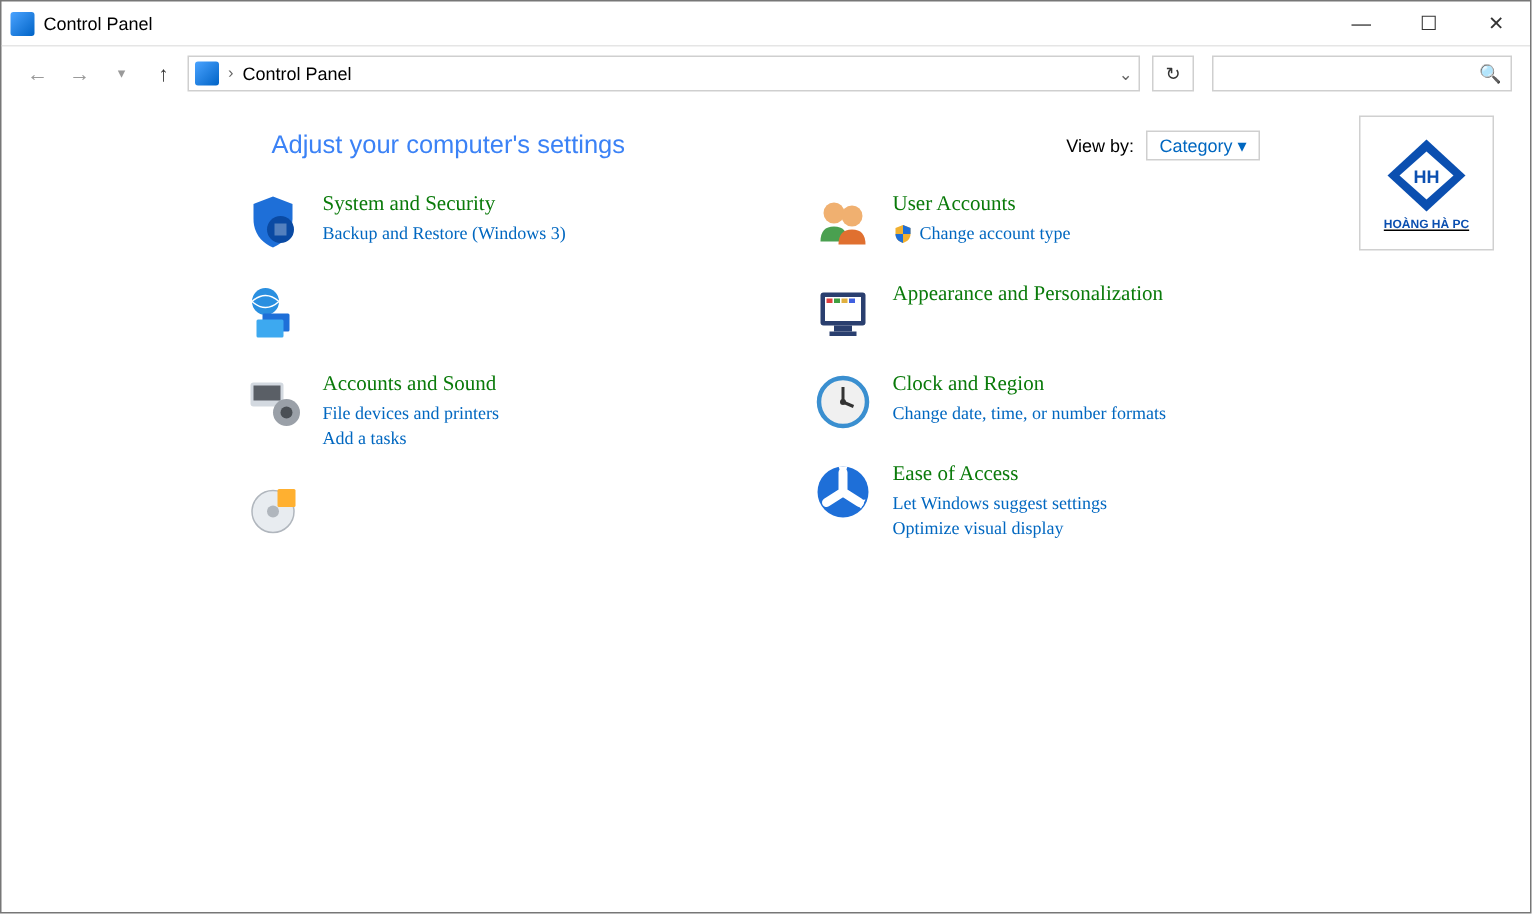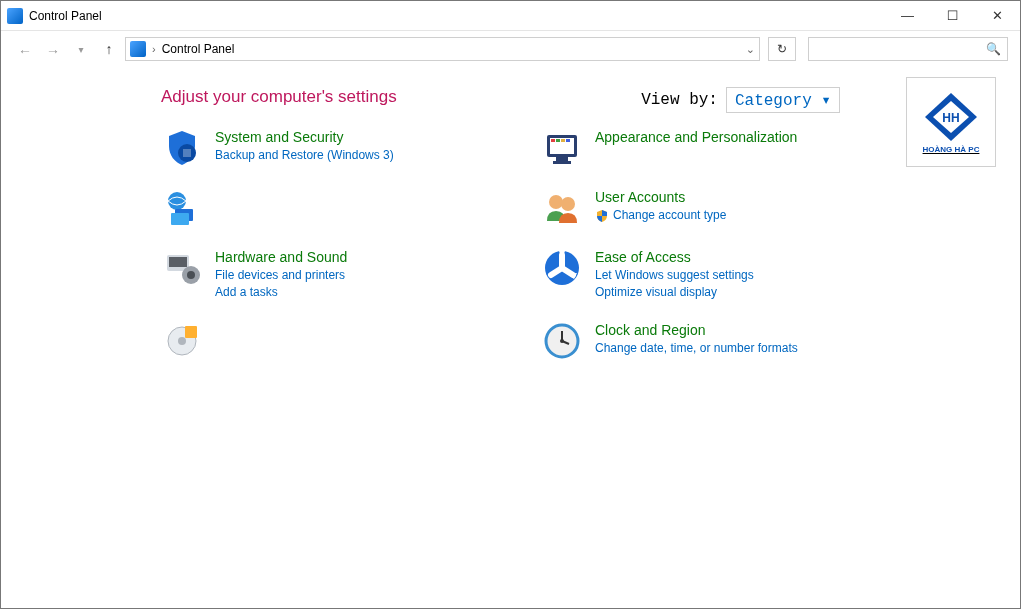--- a/index.html
+++ b/index.html
@@ -84,32 +84,32 @@
     color:#888;
   }
   .search .spacer { flex:1; }
 
   
   .main {
     position: relative;
     padding: 20px 24px 0 160px;
   }
   .heading {
-    color: #be185d;
+    color: #3b82f6;
     font-size: 17px;
     font-weight: 400;
     margin-bottom: 20px;
+    margin-left: 20px;
   }
   .viewby {
     position: absolute;
     top: 20px;
     right: 180px;
     display:flex; align-items:center; gap:8px;
-    font-size:16px;
-    font-family:Liberation Mono, monospace;
+    font-size:12px;
   }
   .viewby-value {
     border:1px solid #cfcfcf;
     padding: 2px 8px;
     color:#0067c0;
     text-align:center;
   }
   .logo {
     position:absolute;
     top: 10px; right: 24px;
@@ -118,20 +118,21 @@
     display:flex;flex-direction:column;align-items:center;justify-content:center;
     gap:2px;
     text-decoration:underline;
   }
   .logo svg { display:block; }
   .logo .brand { font-size:8px; font-weight:bold; color:#0b4fb0; }
 
   .columns {
     display:flex;
     gap: 40px;
+    font-family: Liberation Serif, serif;
   }
   .col { width: 340px; }
 
   .category {
     display:flex;
     gap: 12px;
     margin-bottom: 18px;
   }
   .cat-icon {
     width: 42px; height: 42px;
@@ -233,86 +234,86 @@
             </svg></div>
         </div>
         <div class="category">
           <div class="cat-icon"><svg width="42" height="42" viewBox="0 0 42 42">
               <rect x="6" y="8" width="22" height="16" rx="2" fill="#d3d9e0"></rect>
               <rect x="8" y="10" width="18" height="10" fill="#5a5f66"></rect>
               <circle cx="30" cy="28" r="9" fill="#9aa0a8"></circle>
               <circle cx="30" cy="28" r="4" fill="#4a4f55"></circle>
             </svg></div>
           <div class="cat-body">
-            <div class="cat-title">Hardware and Sound</div>
+            <div class="cat-title">Accounts and Sound</div>
             <a class="cat-link">File devices and printers</a>
             <a class="cat-link">Add a tasks</a>
           </div>
         </div>
         <div class="category">
           <div class="cat-icon"><svg width="42" height="42" viewBox="0 0 42 42">
               <circle cx="21" cy="21" r="14" fill="#e8ecf0"></circle>
               <circle cx="21" cy="21" r="14" fill="none" stroke="#b0b6bd" stroke-width="1"></circle>
               <circle cx="21" cy="21" r="4" fill="#b0b6bd"></circle>
               <rect x="24" y="6" width="12" height="12" rx="1" fill="#ffb030"></rect>
             </svg></div>
         </div>
       </div>
     <div class="col" id="right-col">
+        <div class="category">
+          <div class="cat-icon"><svg width="42" height="42" viewBox="0 0 42 42">
+              <circle cx="15" cy="15" r="7" fill="#f0b070"></circle>
+              <path d="M6 34 Q6 24 15 24 Q24 24 24 34 Z" fill="#4aa050"></path>
+              <circle cx="27" cy="17" r="7" fill="#f0b070"></circle>
+              <path d="M18 36 Q18 26 27 26 Q36 26 36 36 Z" fill="#e07030"></path>
+            </svg></div>
+          <div class="cat-body">
+            <div class="cat-title">User Accounts</div>
+            <a class="cat-link"><svg class="sub-icon" width="14" height="14" viewBox="0 0 14 14">
+                <path d="M7 1 L12 3 V7 C12 10 10 12 7 13 C4 12 2 10 2 7 V3 Z" fill="#f0b030"></path>
+                <path d="M7 1 L12 3 V7 L7 7 Z" fill="#1e6fd8"></path>
+                <path d="M7 7 L7 13 C4 12 2 10 2 7 Z" fill="#1e6fd8"></path>
+              </svg>Change account type</a>
+          </div>
+        </div>
         <div class="category">
           <div class="cat-icon"><svg width="42" height="42" viewBox="0 0 42 42">
               <rect x="6" y="8" width="30" height="22" rx="2" fill="#2a3f6f"></rect>
               <rect x="9" y="11" width="24" height="16" fill="#fff"></rect>
               <rect x="10" y="12" width="4" height="3" fill="#e04040"></rect>
               <rect x="15" y="12" width="4" height="3" fill="#40a040"></rect>
               <rect x="20" y="12" width="4" height="3" fill="#e0b040"></rect>
               <rect x="25" y="12" width="4" height="3" fill="#4060e0"></rect>
               <rect x="15" y="30" width="12" height="4" fill="#2a3f6f"></rect>
               <rect x="12" y="34" width="18" height="3" fill="#2a3f6f"></rect>
             </svg></div>
           <div class="cat-body">
             <div class="cat-title">Appearance and Personalization</div>
           </div>
         </div>
         <div class="category">
           <div class="cat-icon"><svg width="42" height="42" viewBox="0 0 42 42">
-              <circle cx="15" cy="15" r="7" fill="#f0b070"></circle>
-              <path d="M6 34 Q6 24 15 24 Q24 24 24 34 Z" fill="#4aa050"></path>
-              <circle cx="27" cy="17" r="7" fill="#f0b070"></circle>
-              <path d="M18 36 Q18 26 27 26 Q36 26 36 36 Z" fill="#e07030"></path>
-            </svg></div>
-          <div class="cat-body">
-            <div class="cat-title">User Accounts</div>
-            <a class="cat-link"><svg class="sub-icon" width="14" height="14" viewBox="0 0 14 14">
-                <path d="M7 1 L12 3 V7 C12 10 10 12 7 13 C4 12 2 10 2 7 V3 Z" fill="#f0b030"></path>
-                <path d="M7 1 L12 3 V7 L7 7 Z" fill="#1e6fd8"></path>
-                <path d="M7 7 L7 13 C4 12 2 10 2 7 Z" fill="#1e6fd8"></path>
-              </svg>Change account type</a>
+              <circle cx="21" cy="21" r="16" fill="#f0f0f0" stroke="#3a8fd0" stroke-width="3"></circle>
+              <line x1="21" y1="21" x2="21" y2="11" stroke="#333" stroke-width="2"></line>
+              <line x1="21" y1="21" x2="28" y2="24" stroke="#333" stroke-width="2"></line>
+              <circle cx="21" cy="21" r="2" fill="#333"></circle>
+            </svg></div>
+          <div class="cat-body">
+            <div class="cat-title">Clock and Region</div>
+            <a class="cat-link">Change date, time, or number formats</a>
           </div>
         </div>
         <div class="category">
           <div class="cat-icon"><svg width="42" height="42" viewBox="0 0 42 42">
               <circle cx="21" cy="21" r="17" fill="#1e6fd8"></circle>
               <path d="M21 21 L21 8 M21 21 L32 28 M21 21 L10 28" stroke="#fff" stroke-width="6" stroke-linecap="round"></path>
               <polygon points="18,4 24,4 21,12" fill="#fff"></polygon>
               <polygon points="36,26 33,32 27,27" fill="#fff"></polygon>
             </svg></div>
           <div class="cat-body">
             <div class="cat-title">Ease of Access</div>
             <a class="cat-link">Let Windows suggest settings</a>
             <a class="cat-link">Optimize visual display</a>
           </div>
         </div>
-        <div class="category">
-          <div class="cat-icon"><svg width="42" height="42" viewBox="0 0 42 42">
-              <circle cx="21" cy="21" r="16" fill="#f0f0f0" stroke="#3a8fd0" stroke-width="3"></circle>
-              <line x1="21" y1="21" x2="21" y2="11" stroke="#333" stroke-width="2"></line>
-              <line x1="21" y1="21" x2="28" y2="24" stroke="#333" stroke-width="2"></line>
-              <circle cx="21" cy="21" r="2" fill="#333"></circle>
-            </svg></div>
-          <div class="cat-body">
-            <div class="cat-title">Clock and Region</div>
-            <a class="cat-link">Change date, time, or number formats</a>
-          </div>
-        </div>
       </div>
   </div>
 </div>
 
 </body></html>

